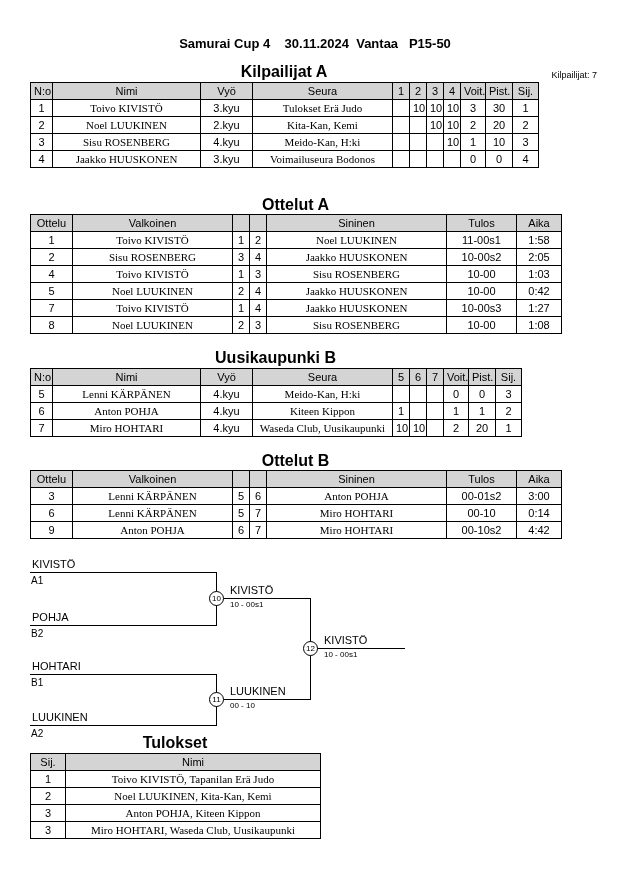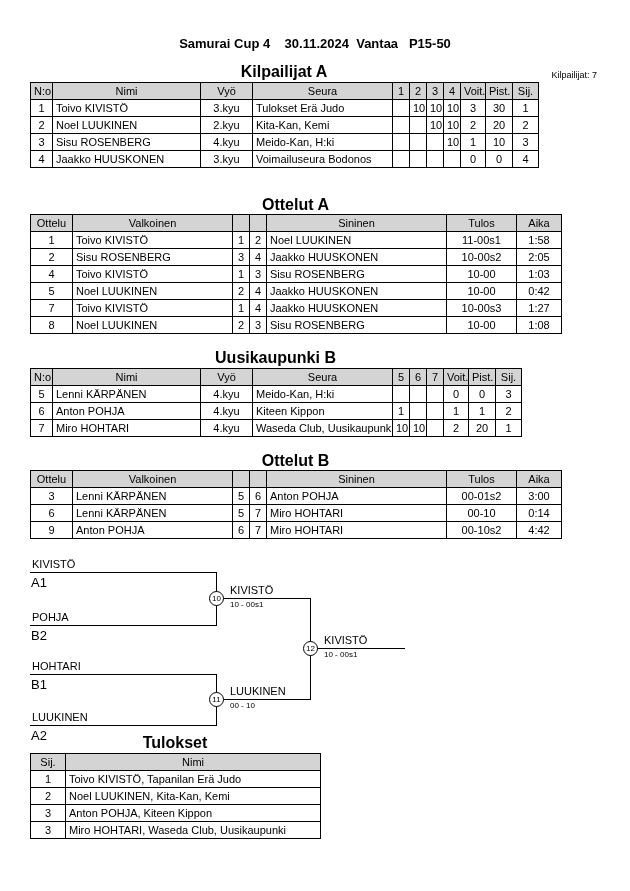--- a/index.html
+++ b/index.html
@@ -5,26 +5,26 @@
   html,body{margin:0;padding:0;background:#fff;}
   .page{position:relative;width:630px;height:891px;background:#fff;overflow:hidden;
         font-family:"Liberation Sans", sans-serif;color:#000;}
   .title{margin-top:36px;text-align:center;font-size:13px;font-weight:bold;white-space:pre;}
   .section-head{margin-left:30px;margin-top:12px;text-align:center;font-size:16px;font-weight:bold;height:16px;}
   .count{position:absolute;right:33px;top:70px;font-size:9px;font-weight:normal;}
   table.tbl{border-collapse:collapse;table-layout:fixed;margin-left:30px;font-size:11px;}
   table.tbl th, table.tbl td{border:1px solid #000;height:16px;padding:0 3px;overflow:hidden;white-space:nowrap;}
   table.tbl th{background:#d4d4d4;font-weight:normal;text-align:center;}
   td.c{text-align:center;}
-  td.l{text-align:left;}
+  td.l{text-align:center;font-family:Liberation Serif, serif;}
   .mt2{margin-top:2px;} .mt3{margin-top:3px;}
   .gap-lg{margin-top:28px;} .gap-md{margin-top:15px;} .gap-ob{margin-top:15px;}
   .bracket{position:relative;margin-top:8px;height:185px;}
   .b-name{position:absolute;font-size:11px;}
-  .b-seed{position:absolute;font-size:13px;}
+  .b-seed{position:absolute;font-size:10px;}
   .b-score{position:absolute;font-size:8px;}
   .b-line{position:absolute;height:1px;background:#000;}
   .b-vline{position:absolute;width:1px;background:#000;}
   .b-node{position:absolute;width:13px;height:13px;border:1px solid #000;border-radius:50%;
           background:#fff;font-size:8px;line-height:13px;text-align:center;z-index:2;}
 </style>
 </head>
 <body>
 
 <div class="page">

